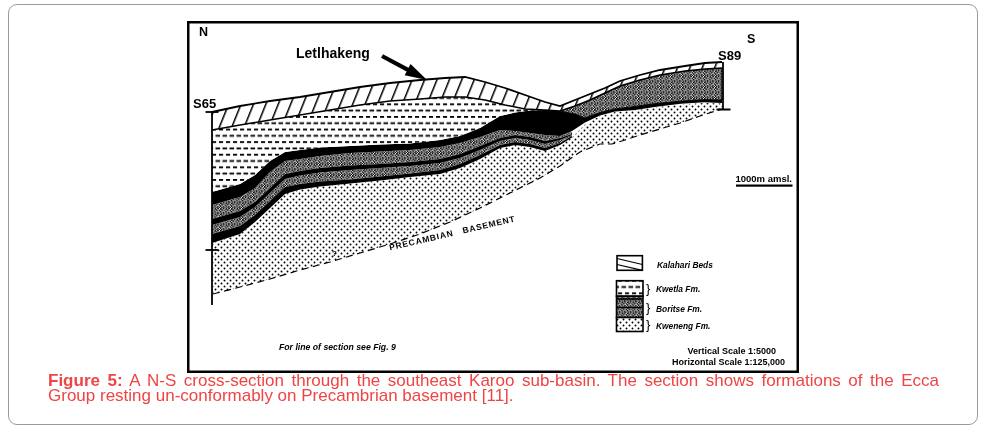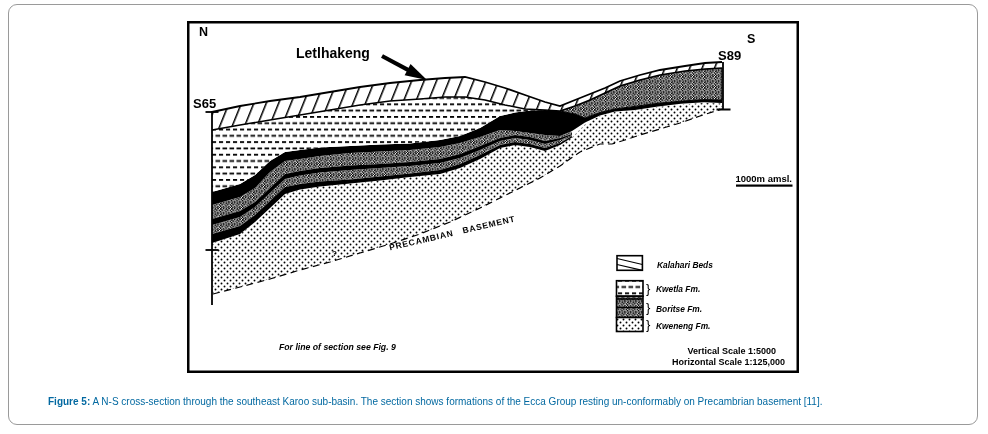--- a/index.html
+++ b/index.html
@@ -1,17 +1,17 @@
 <!DOCTYPE html>
 <html><head><meta charset="utf-8">
 <style>
  html,body{margin:0;padding:0;background:#ffffff;width:988px;height:434px;font-family:"Liberation Sans",sans-serif;}
  .panel{position:absolute;left:8px;top:4px;width:968px;height:419px;border:1.4px solid #9a9a9a;border-radius:9px;background:#fff;}
  .figbox{position:absolute;left:187px;top:21px;width:612px;height:352px;}
- .caption{position:absolute;left:48px;top:395px;width:891px;font-size:10px;line-height:14.6px;color:#0369a1;text-align:justify;}
+ .caption{position:absolute;left:48px;top:374px;width:891px;font-size:17px;line-height:14.6px;color:#ef4444;text-align:justify;}
 </style></head>
 <body>
 <div class="panel"></div>
 <div class="figbox">
 <svg width="612" height="352" viewBox="0 0 612 352" style="position:absolute;left:0;top:0">
  <defs>
   <pattern id="hatch" patternUnits="userSpaceOnUse" width="14" height="11.5" patternTransform="rotate(-68)">
     <rect width="14" height="11.5" fill="white"></rect>
     <rect y="0" width="14" height="1.5" fill="black"></rect>
   </pattern>

